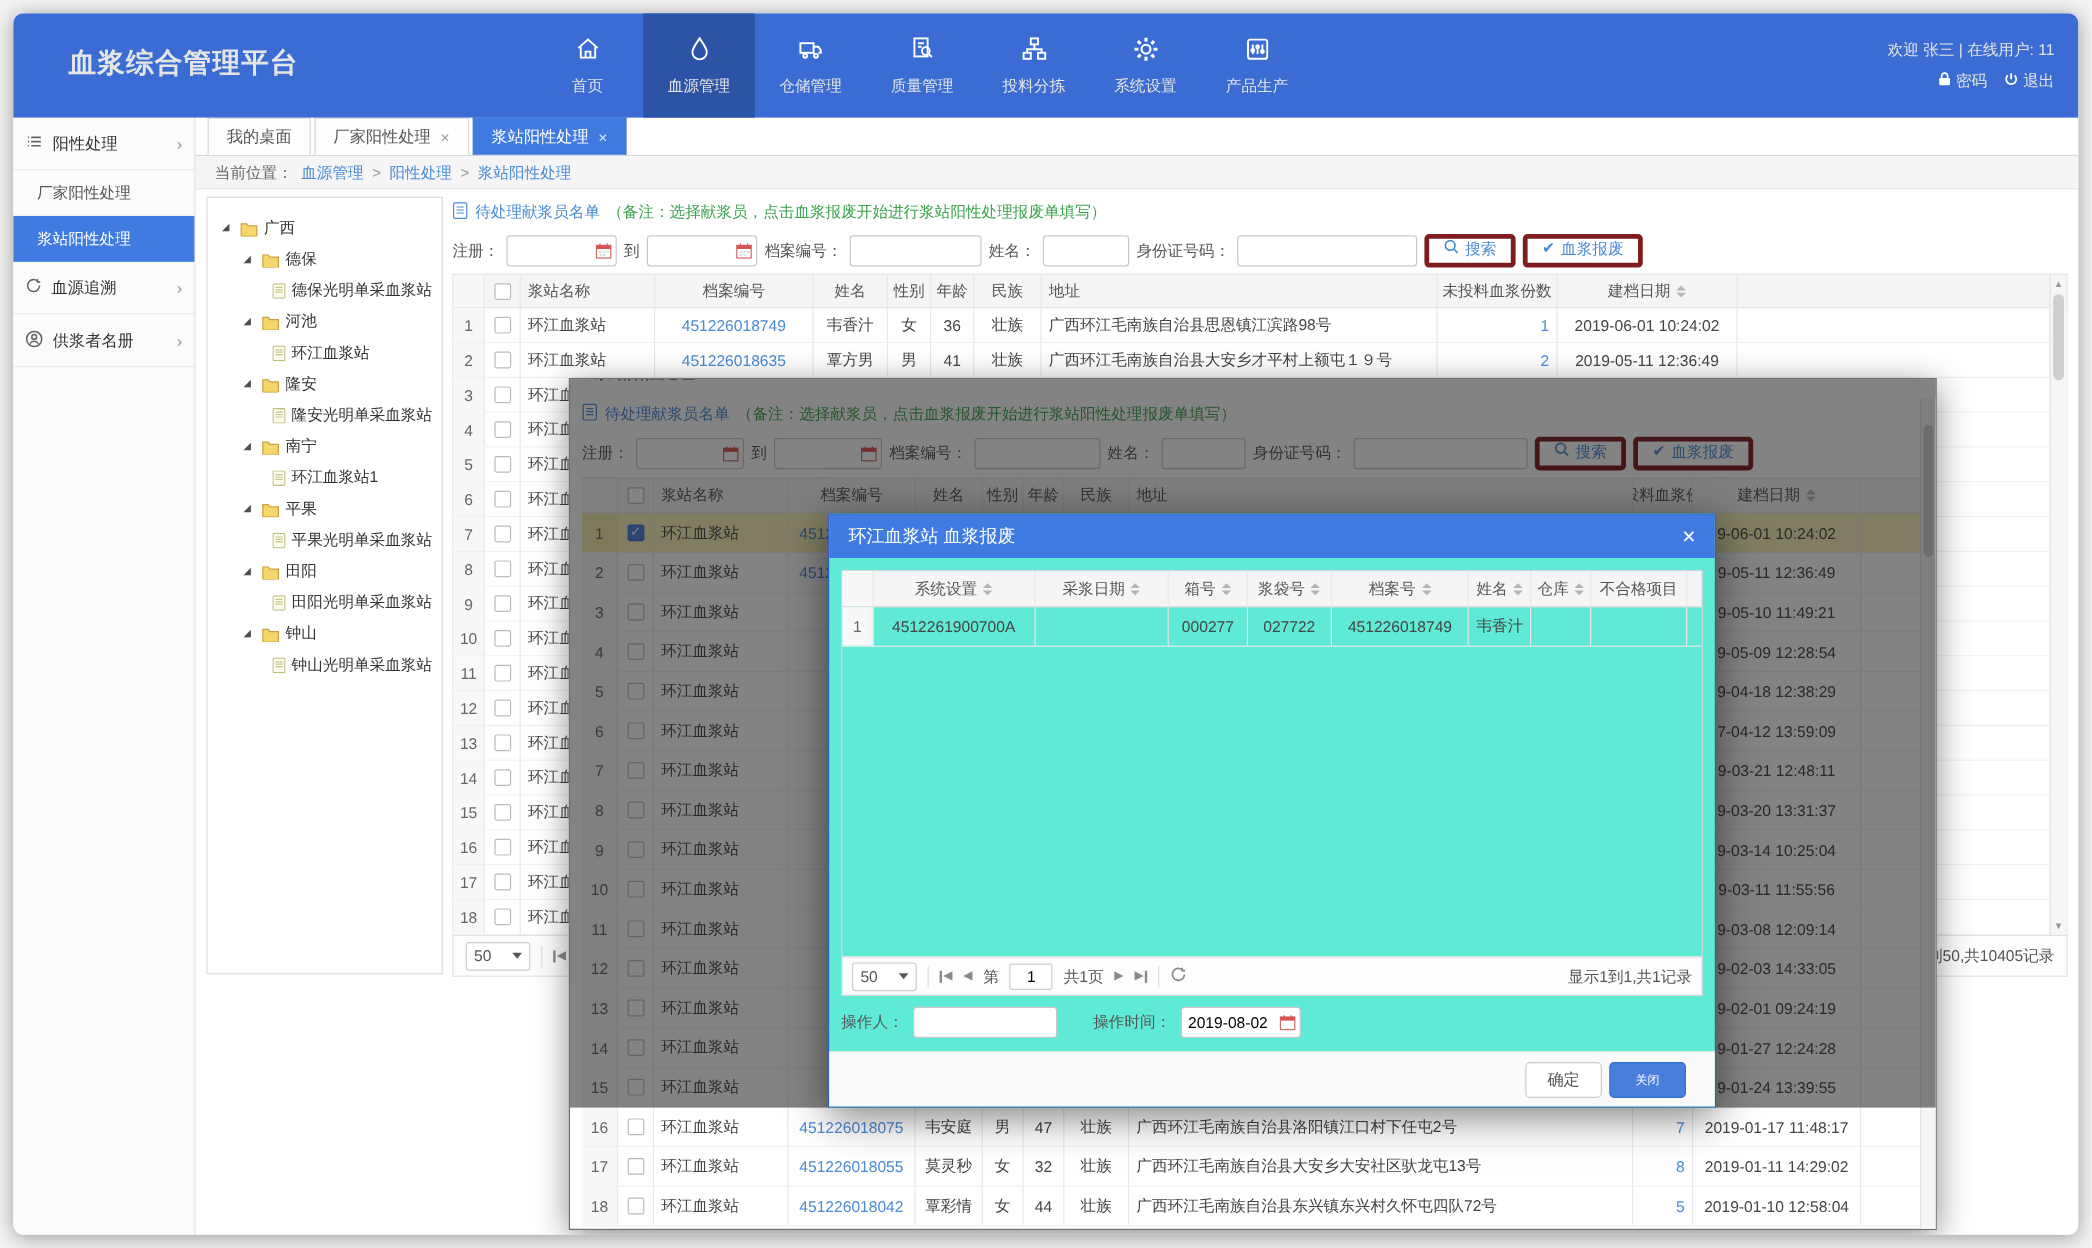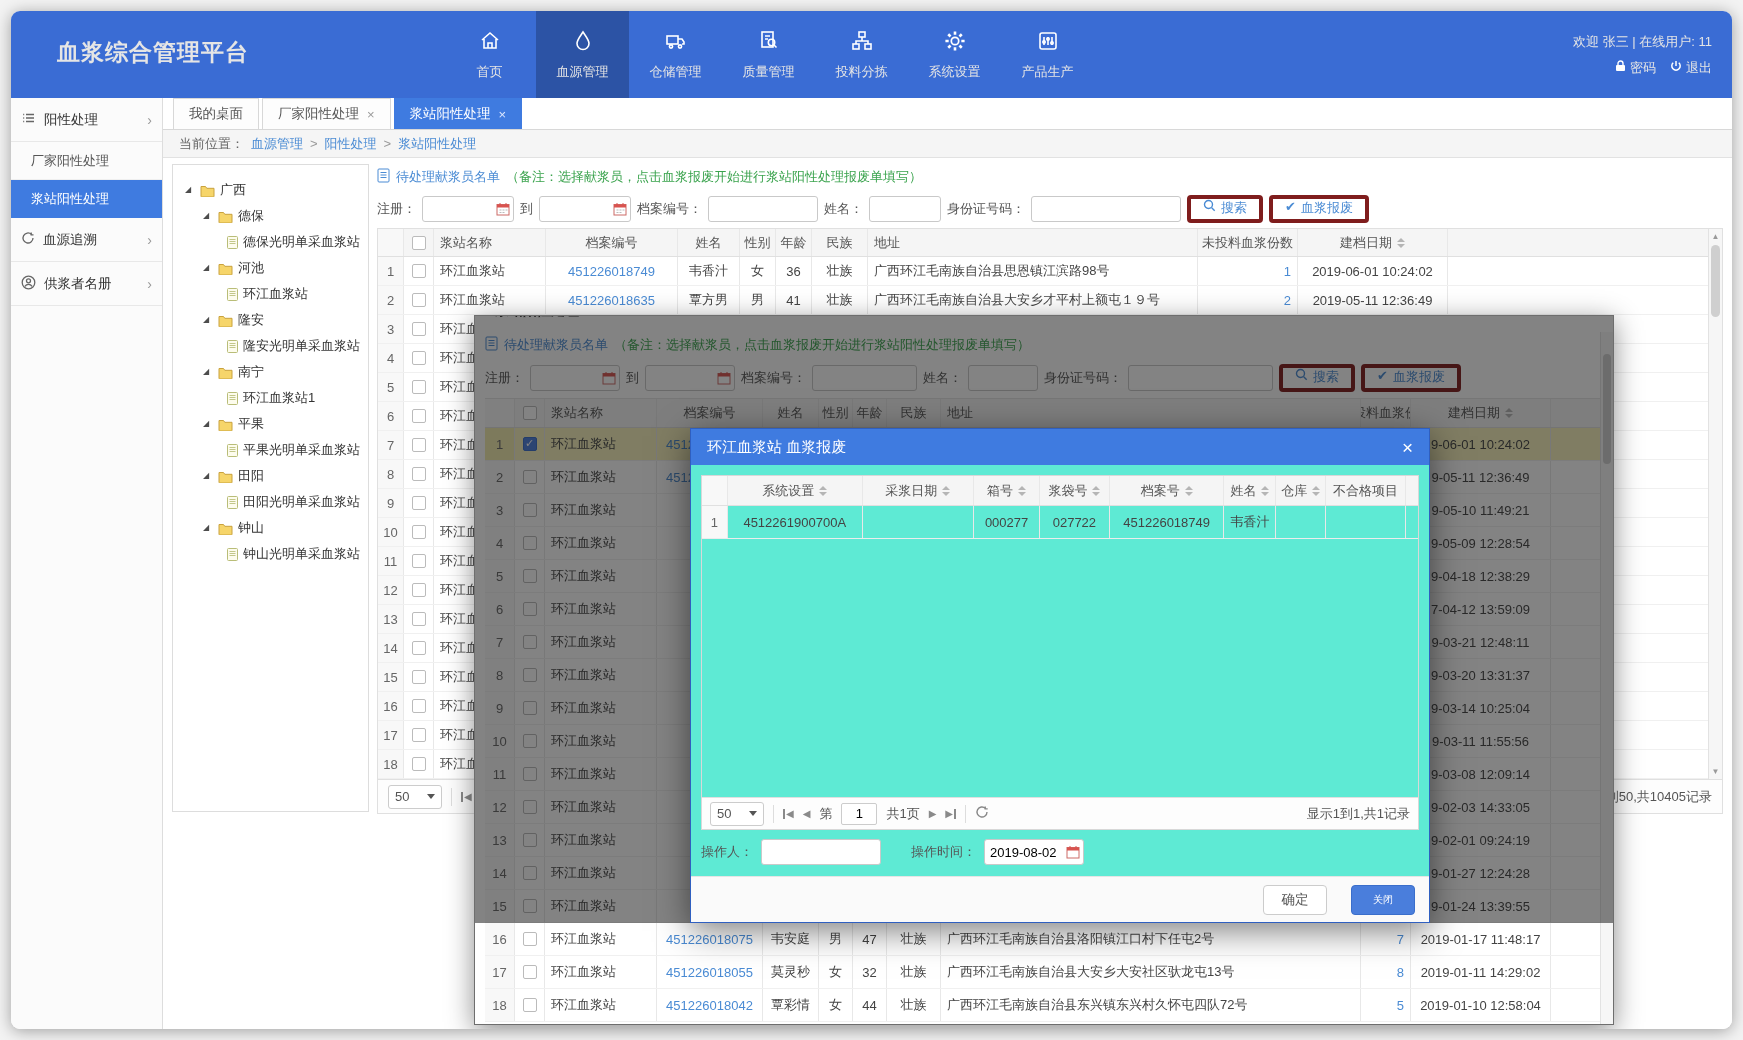--- a/index.html
+++ b/index.html
@@ -121,21 +121,21 @@
   .m-body { flex:1; padding:10px 10px 0; display:flex; flex-direction:column; }
   .m-grid { border:1px solid #d8d8d8; height:355px; display:flex; flex-direction:column; }
   .m-ghead { display:flex; height:30px; background:#f5f5f5; border-bottom:1px solid #e0e0e0; color:#555; font-size:13px; }
   .m-grow { display:flex; height:33px; border-bottom:1px solid #ececec; font-size:13px; color:#444; }
   .m-fill { flex:1; }
   .m-pager { height:32px; display:flex; align-items:center; gap:9px; padding:0 8px; border-top:1px solid #e0e0e0; background:#fdfdfd; font-size:13px; color:#555; }
   
   .m-num{width:26px;} .m-batch{width:135px;} .m-cdate{width:112px;} .m-box{width:66px;} .m-bag{width:70px;}
   .m-file{width:115px;} .m-name{width:52px;} .m-wh{width:50px;} .m-def{width:80px;}
   .m-op { height:44px; display:flex; align-items:center; gap:8px; font-size:13px; color:#555; }
-  .m-foot { height:46px; display:flex; align-items:center; justify-content:flex-end; gap:24px; padding:0 14px; border-top:1px solid #e5e5e5; background:#fafafa; }
+  .m-foot { height:46px; display:flex; align-items:center; justify-content:flex-end; gap:6px; padding:0 24px; border-top:1px solid #e5e5e5; background:#fafafa; }
   .btn-plain { width:64px; height:30px; border:1px solid #ccc; border-radius:4px; background:#fff; color:#555; font-size:13.5px; cursor:pointer; }
   .btn-primary { width:64px; height:30px; border:1px solid #3a6ecb; border-radius:4px; background:#4a7edc; color:#fff; font-size:10px; cursor:pointer; }
 </style>
 </head>
 <body>
 
 <div class="app">
 
   <header class="navbar">
     <div class="brand">血浆综合管理平台</div>

